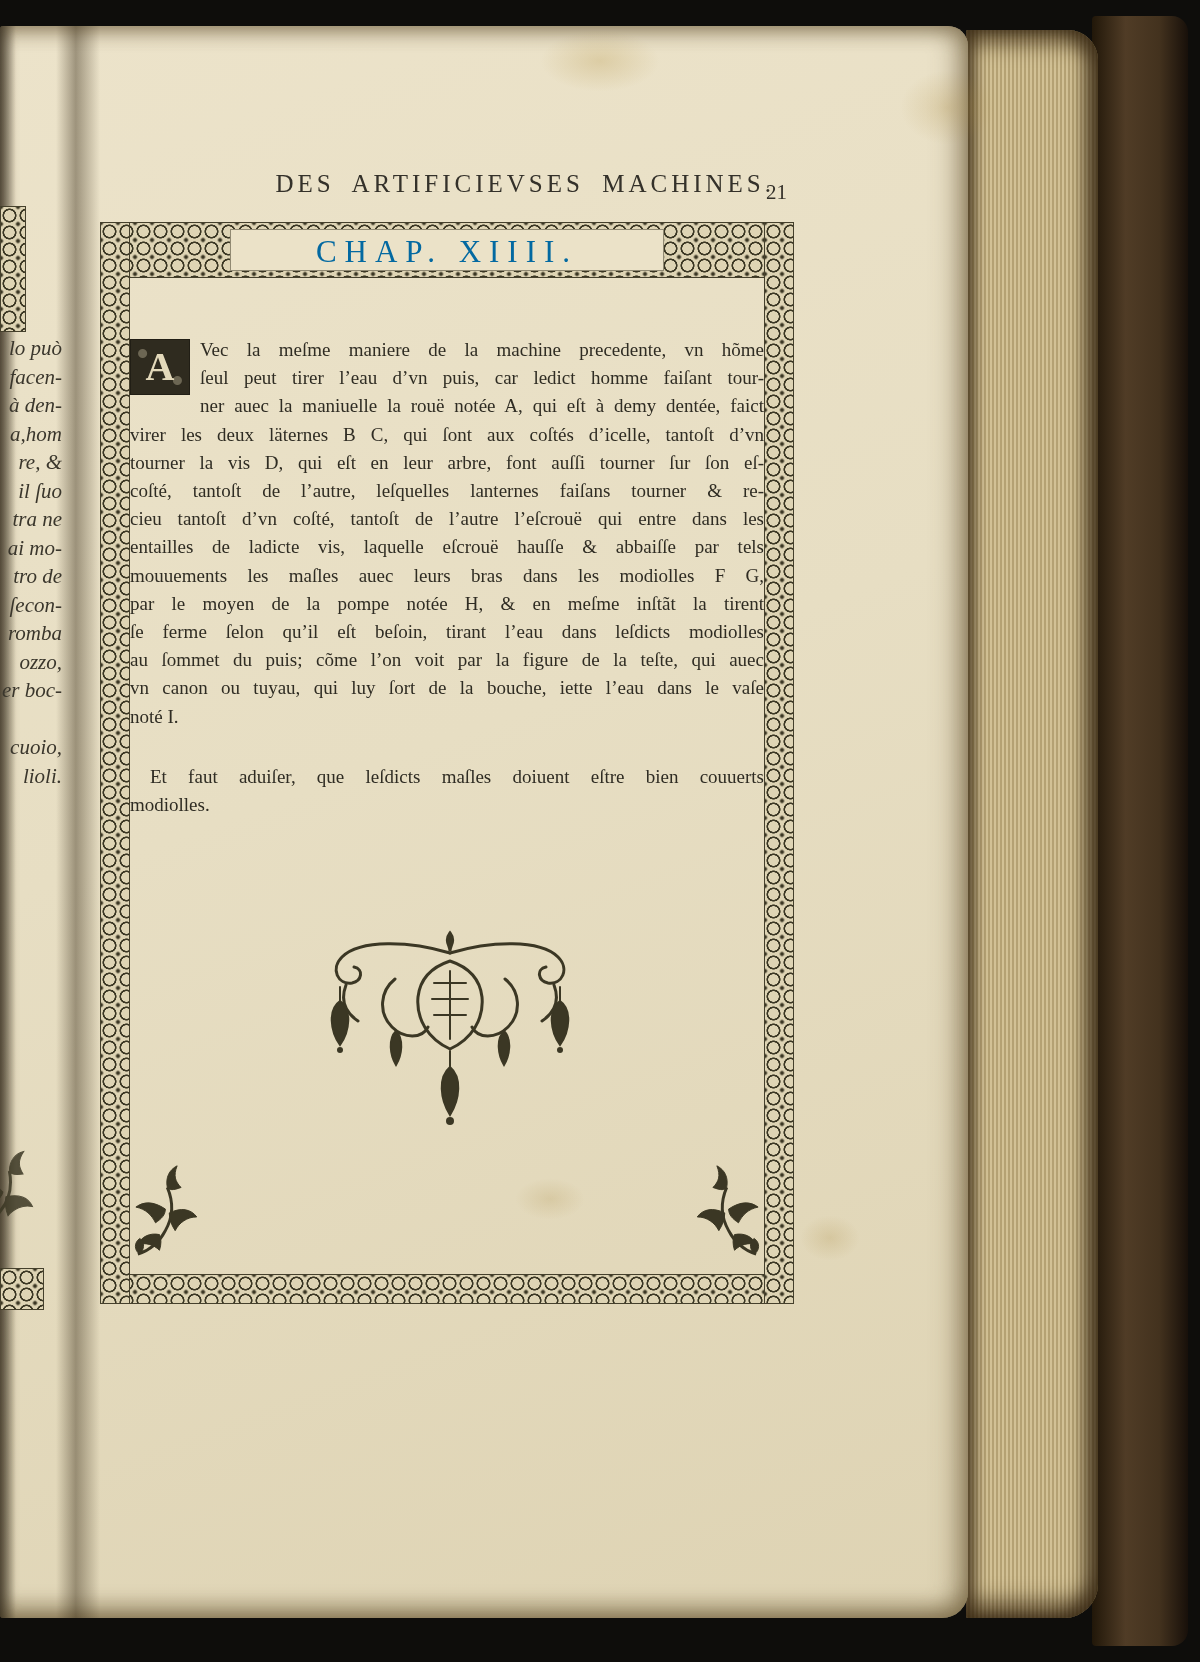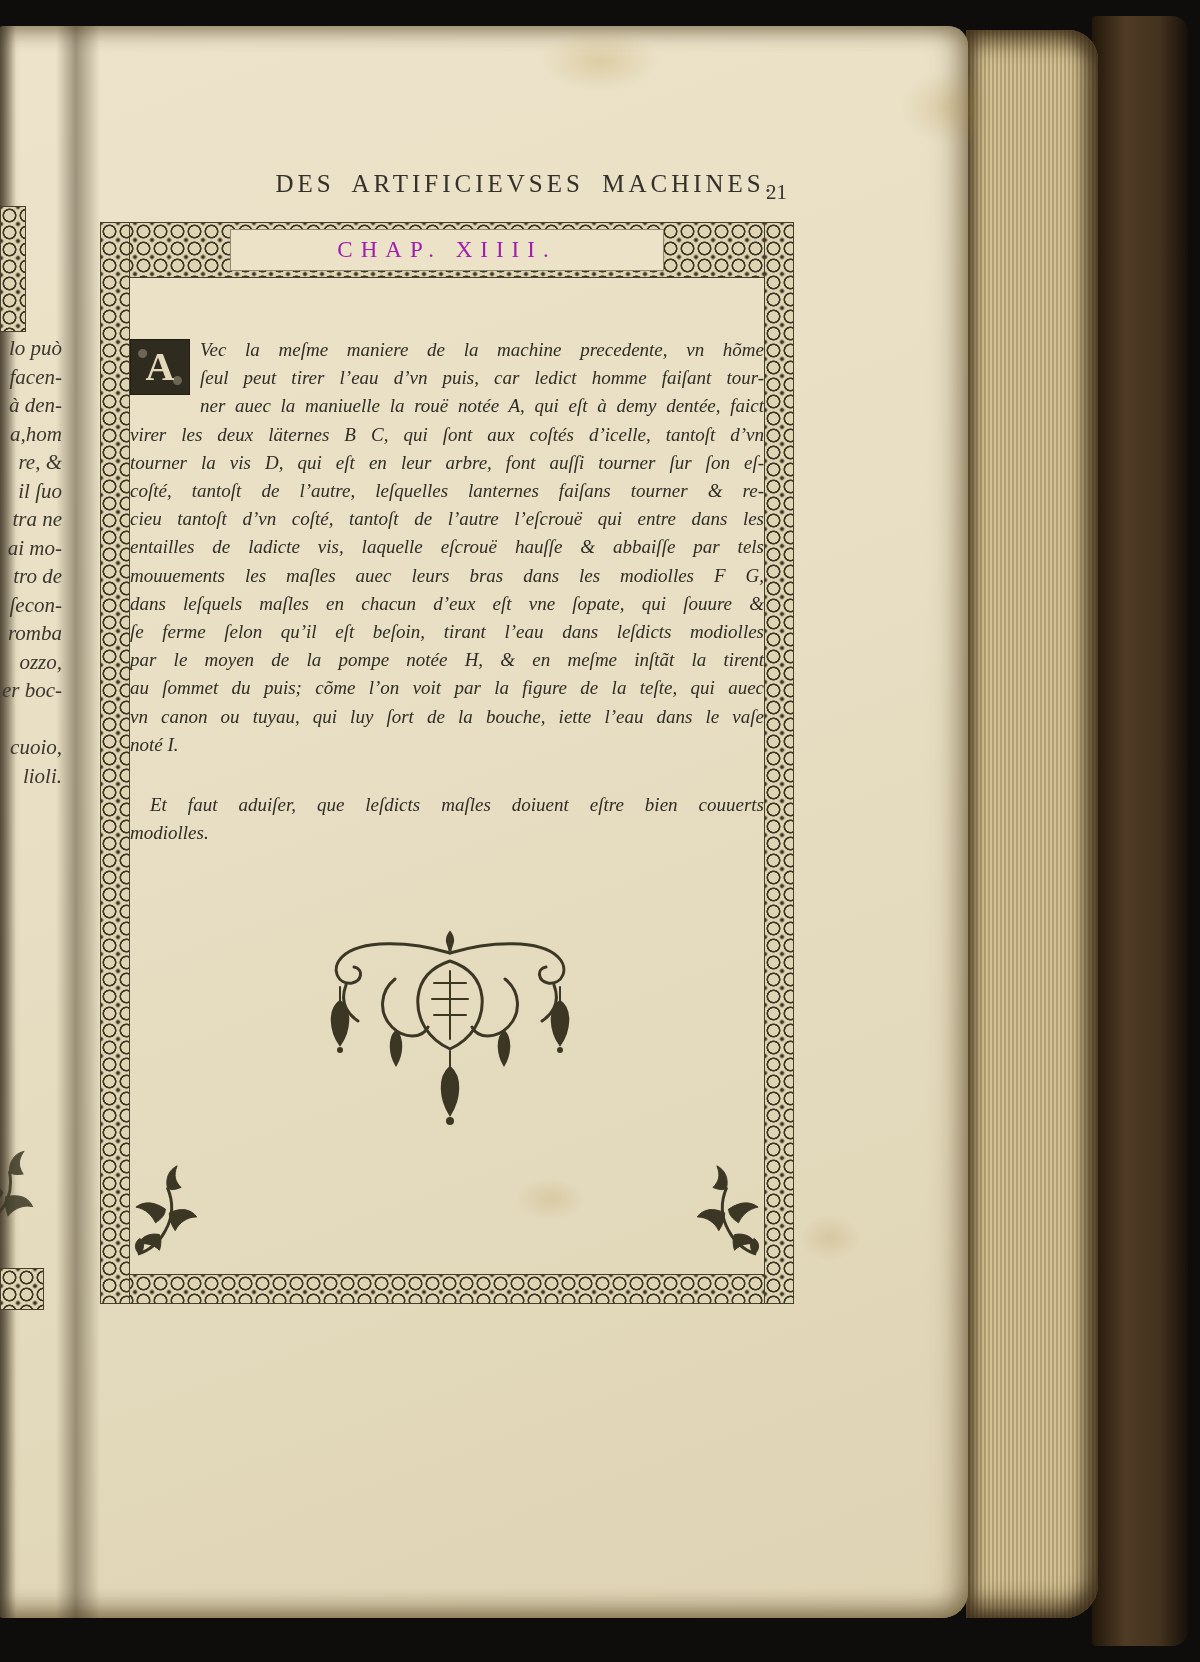--- a/index.html
+++ b/index.html
@@ -66,30 +66,30 @@
     border:1px solid #45402c;
     box-sizing:border-box;
   }
   .strip-top{left:0;right:0;top:0;height:56px;}
   .strip-bottom{left:0;right:0;bottom:0;height:30px;}
   .strip-left{left:0;top:0;bottom:0;width:30px;}
   .strip-right{right:0;top:0;bottom:0;width:30px;}
   .chap-box{
     position:absolute;left:130px;top:7px;width:434px;height:42px;
     background:#ebe2c8;border:1px solid rgba(69,64,44,.55);
-    display:flex;align-items:center;justify-content:center;
-    font-size:23px;letter-spacing:8px;color:#a21caf;z-index:3;box-sizing:border-box;
+    display:flex;align-items:flex-end;justify-content:center;
+    font-size:31px;letter-spacing:8px;color:#0369a1;z-index:3;box-sizing:border-box;
   }
   
   .text-area{
     position:absolute;left:30px;right:30px;top:56px;bottom:30px;
     padding:58px 0 0 0;
   }
   .para{width:634px;margin:0 auto;font-size:19px;line-height:28.2px;color:#2f2c23;}
-  .para .line{text-align:justify;text-align-last:justify;font-style:italic;}
+  .para .line{text-align:justify;text-align-last:justify;}
   .para .line:last-child{text-align-last:left;}
   .para2{margin-top:4px;}
   .para2 .line:first-child{text-indent:20px;margin-top:32px;}
   .drop-cap{
     float:left;width:58px;height:54px;margin:3px 10px 2px 0;
     background:
       radial-gradient(circle at 20% 25%, rgba(222,212,180,.35) 0 4px, transparent 5px),
       radial-gradient(circle at 80% 75%, rgba(222,212,180,.35) 0 4px, transparent 5px),
       #2f2b1f;
     border:1px solid #211e15;
@@ -197,23 +197,22 @@
         <div>
             <div class="line">Vec la meſme maniere de la machine precedente, vn hõme</div>
             <div class="line">ſeul peut tirer l’eau d’vn puis, car ledict homme faiſant tour-</div>
             <div class="line">ner auec la maniuelle la rouë notée A, qui eſt à demy dentée, faict</div>
             <div class="line">virer les deux läternes B C, qui ſont aux coſtés d’icelle, tantoſt d’vn</div>
             <div class="line">tourner la vis D, qui eſt en leur arbre, font auſſi tourner ſur ſon eſ-</div>
             <div class="line">coſté, tantoſt de l’autre, leſquelles lanternes faiſans tourner &amp; re-</div>
             <div class="line">cieu tantoſt d’vn coſté, tantoſt de l’autre l’eſcrouë qui entre dans les</div>
             <div class="line">entailles de ladicte vis, laquelle eſcrouë hauſſe &amp; abbaiſſe par tels</div>
             <div class="line">mouuements les maſles auec leurs bras dans les modiolles F G,</div>
-            <div class="line">dans leſquels maſles en chacun d’eux eſt vne ſopate, qui ſouure &amp;</div>
+            <div class="line">par le moyen de la pompe notée H, &amp; en meſme inſtãt la tirent</div>
             <div class="line">ſe ferme ſelon qu’il eſt beſoin, tirant l’eau dans leſdicts modiolles</div>
-            <div class="line">par le moyen de la pompe notée H, &amp; en meſme inſtãt la tirent</div>
             <div class="line">au ſommet du puis; cõme l’on voit par la figure de la teſte, qui auec</div>
             <div class="line">vn canon ou tuyau, qui luy ſort de la bouche, iette l’eau dans le vaſe</div>
             <div class="line">noté I.</div>
           </div>
       </div>
       <div class="para para2">
         <div>
             <div class="line">Et faut aduiſer, que leſdicts maſles doiuent eſtre bien couuerts</div>
             <div class="line">modiolles.</div>
           </div>

